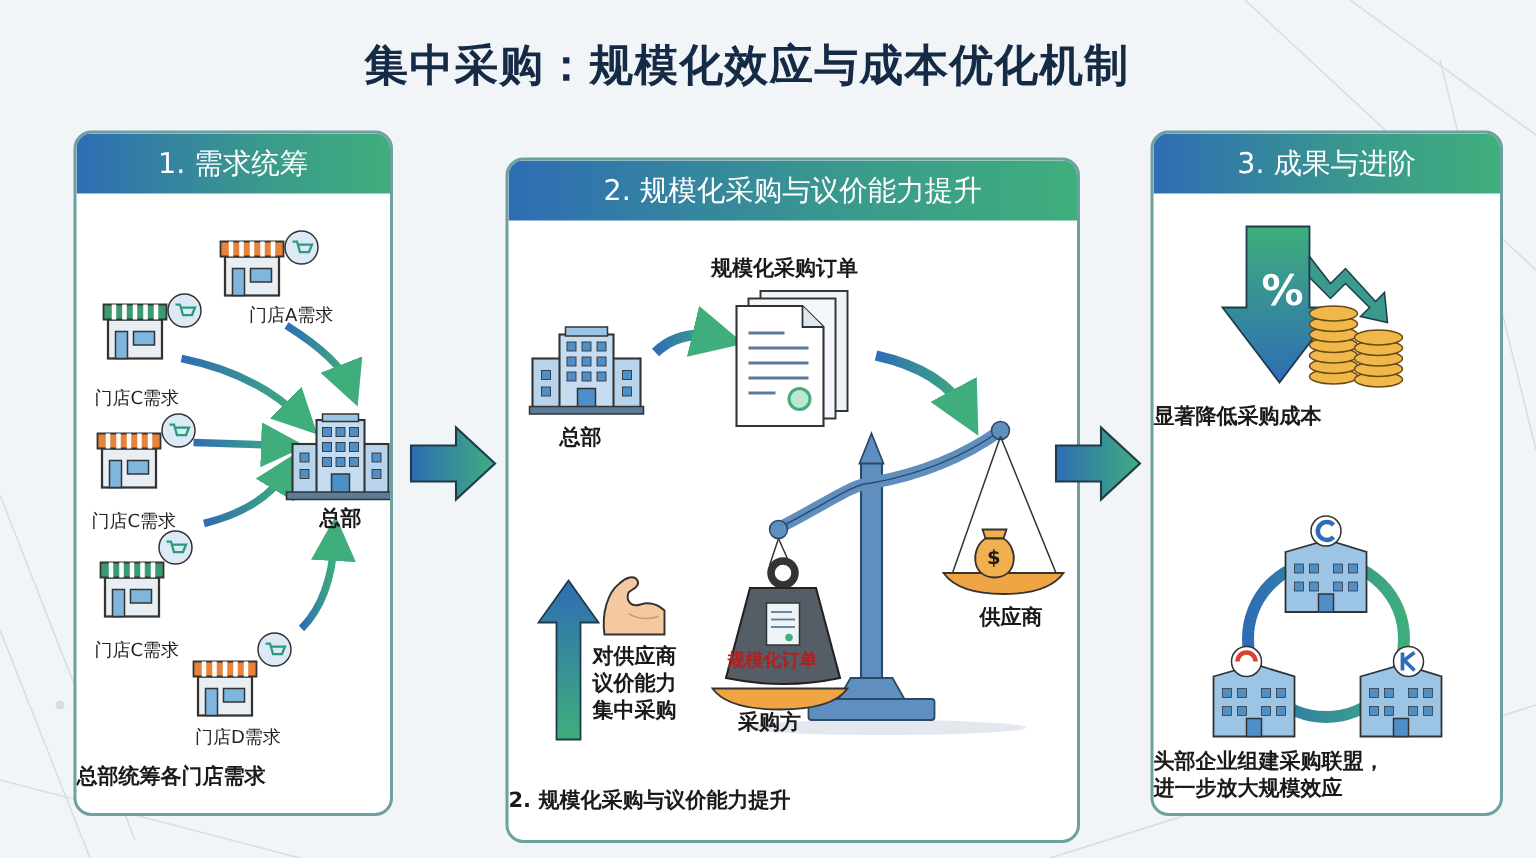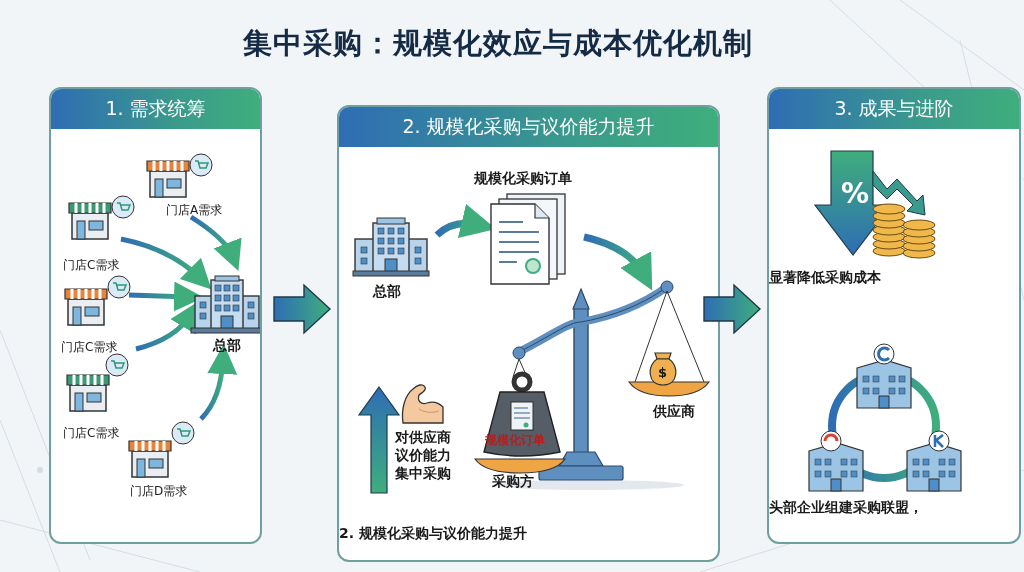--- a/index.html
+++ b/index.html
@@ -131,20 +131,21 @@
       <rect x="9" y="28" width="6" height="6"></rect>
         <rect x="57" y="28" width="6" height="6"></rect>
       <rect x="9" y="39" width="6" height="6"></rect>
         <rect x="57" y="39" width="6" height="6"></rect>
     </g>
     <rect x="30" y="42" width="12" height="14" fill="#4f8fc8" stroke="#333"></rect>
     <rect x="0" y="54" width="72" height="5" fill="#5a7b9a" stroke="#333"></rect>
   </svg>
   <div class="lblb" style="left:162px;top:248px">总部</div>
 
+  <div class="cap" style="top:420px">总部统筹各门店需求</div>
 </div>
 
 <svg class="bigarrow" style="left:272px;top:283px" width="60" height="52" viewBox="0 0 60 52">
   <defs>
       <linearGradient id="gb" x1="0" x2="1">
         <stop offset="0" stop-color="#2e6db4"></stop>
         <stop offset="1" stop-color="#3fae7c"></stop>
       </linearGradient>
     </defs>
   <path d="M2 14 h30 v-12 l26 24 l-26 24 v-12 h-30z" fill="url(#gb)" stroke="#1f3a4a" stroke-width="1.4"></path>
@@ -268,21 +269,21 @@
   <div class="lblb" style="left:153px;top:366px">采购方</div>
   <div class="lblb" style="left:314px;top:296px">供应商</div>
 
   <div class="cap" style="top:418px">2. 规模化采购与议价能力提升</div>
 </div>
 
 <svg class="bigarrow" style="left:702px;top:283px" width="60" height="52" viewBox="0 0 60 52">
   <path d="M2 14 h30 v-12 l26 24 l-26 24 v-12 h-30z" fill="url(#gb)" stroke="#1f3a4a" stroke-width="1.4"></path>
 </svg>
 
-<div class="panel" style="left:767px;top:87px;width:254px;height:457px;">
+<div class="panel" style="left:767px;top:87px;width:235px;height:457px;">
   <div class="phead">3. 成果与进阶</div>
 
   <svg style="left:44px;top:60px" width="120" height="110" viewBox="0 0 120 110">
     <defs>
         <linearGradient id="gd" x1="0" x2="0" y1="0" y2="1">
           <stop offset="0" stop-color="#3fae7c"></stop>
           <stop offset="1" stop-color="#2e6db4"></stop>
         </linearGradient>
       </defs>
     <path d="M18 2 H60 V56 H78 L40 106 L2 56 H18 Z" fill="url(#gd)" stroke="#1f3a4a" stroke-width="1.2"></path>
@@ -363,13 +364,14 @@
         <rect x="24" y="44" width="6" height="6"></rect>
         <rect x="40" y="44" width="6" height="6"></rect>
         <rect x="50" y="44" width="6" height="6"></rect>
     </g>
     <rect x="30" y="52" width="10" height="12" fill="#4f8fc8" stroke="#333"></rect>
     <circle cx="40" cy="14" r="10" fill="#fff" stroke="#333"></circle>
     <path d="M36 8 v12 M36 14 l8 -6 M38 14 l6 6" stroke="#2e6db4" stroke-width="2.5" fill="none"></path>
   </svg>
 
   <div class="cap" style="top:410px">头部企业组建采购联盟，</div>
+  <div class="cap" style="top:428px">进一步放大规模效应</div>
 </div>
 
 </body></html>

